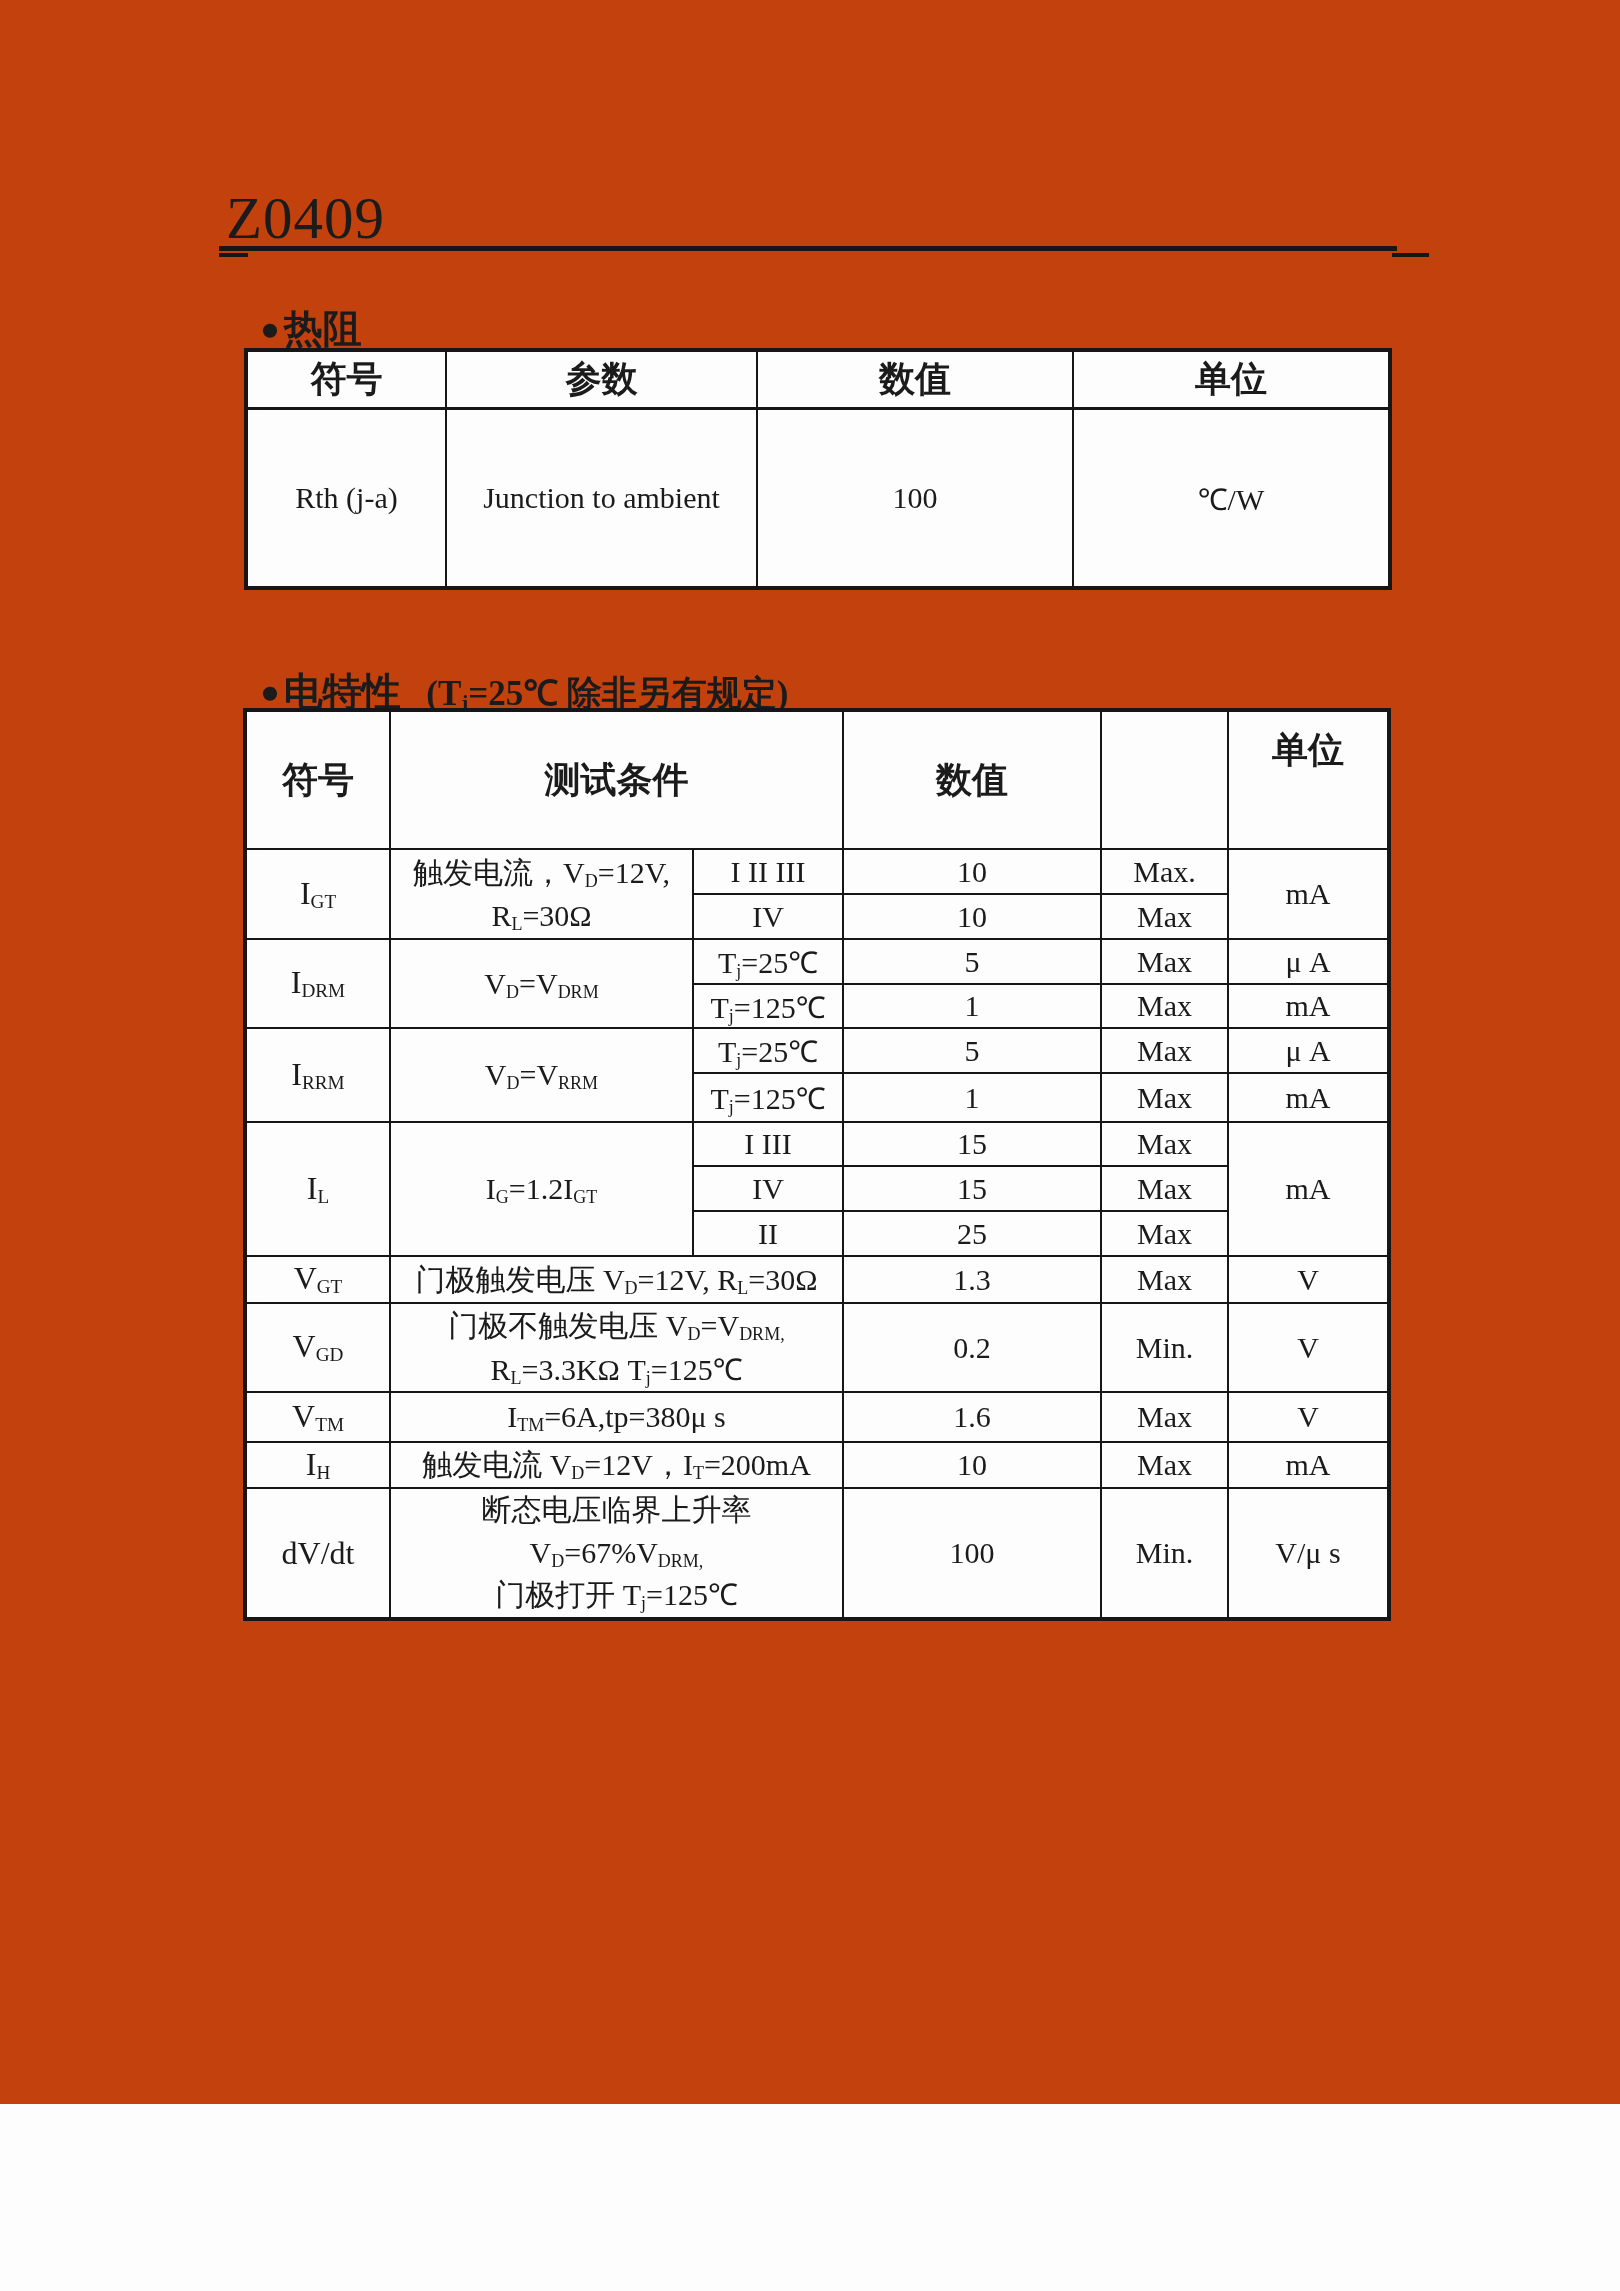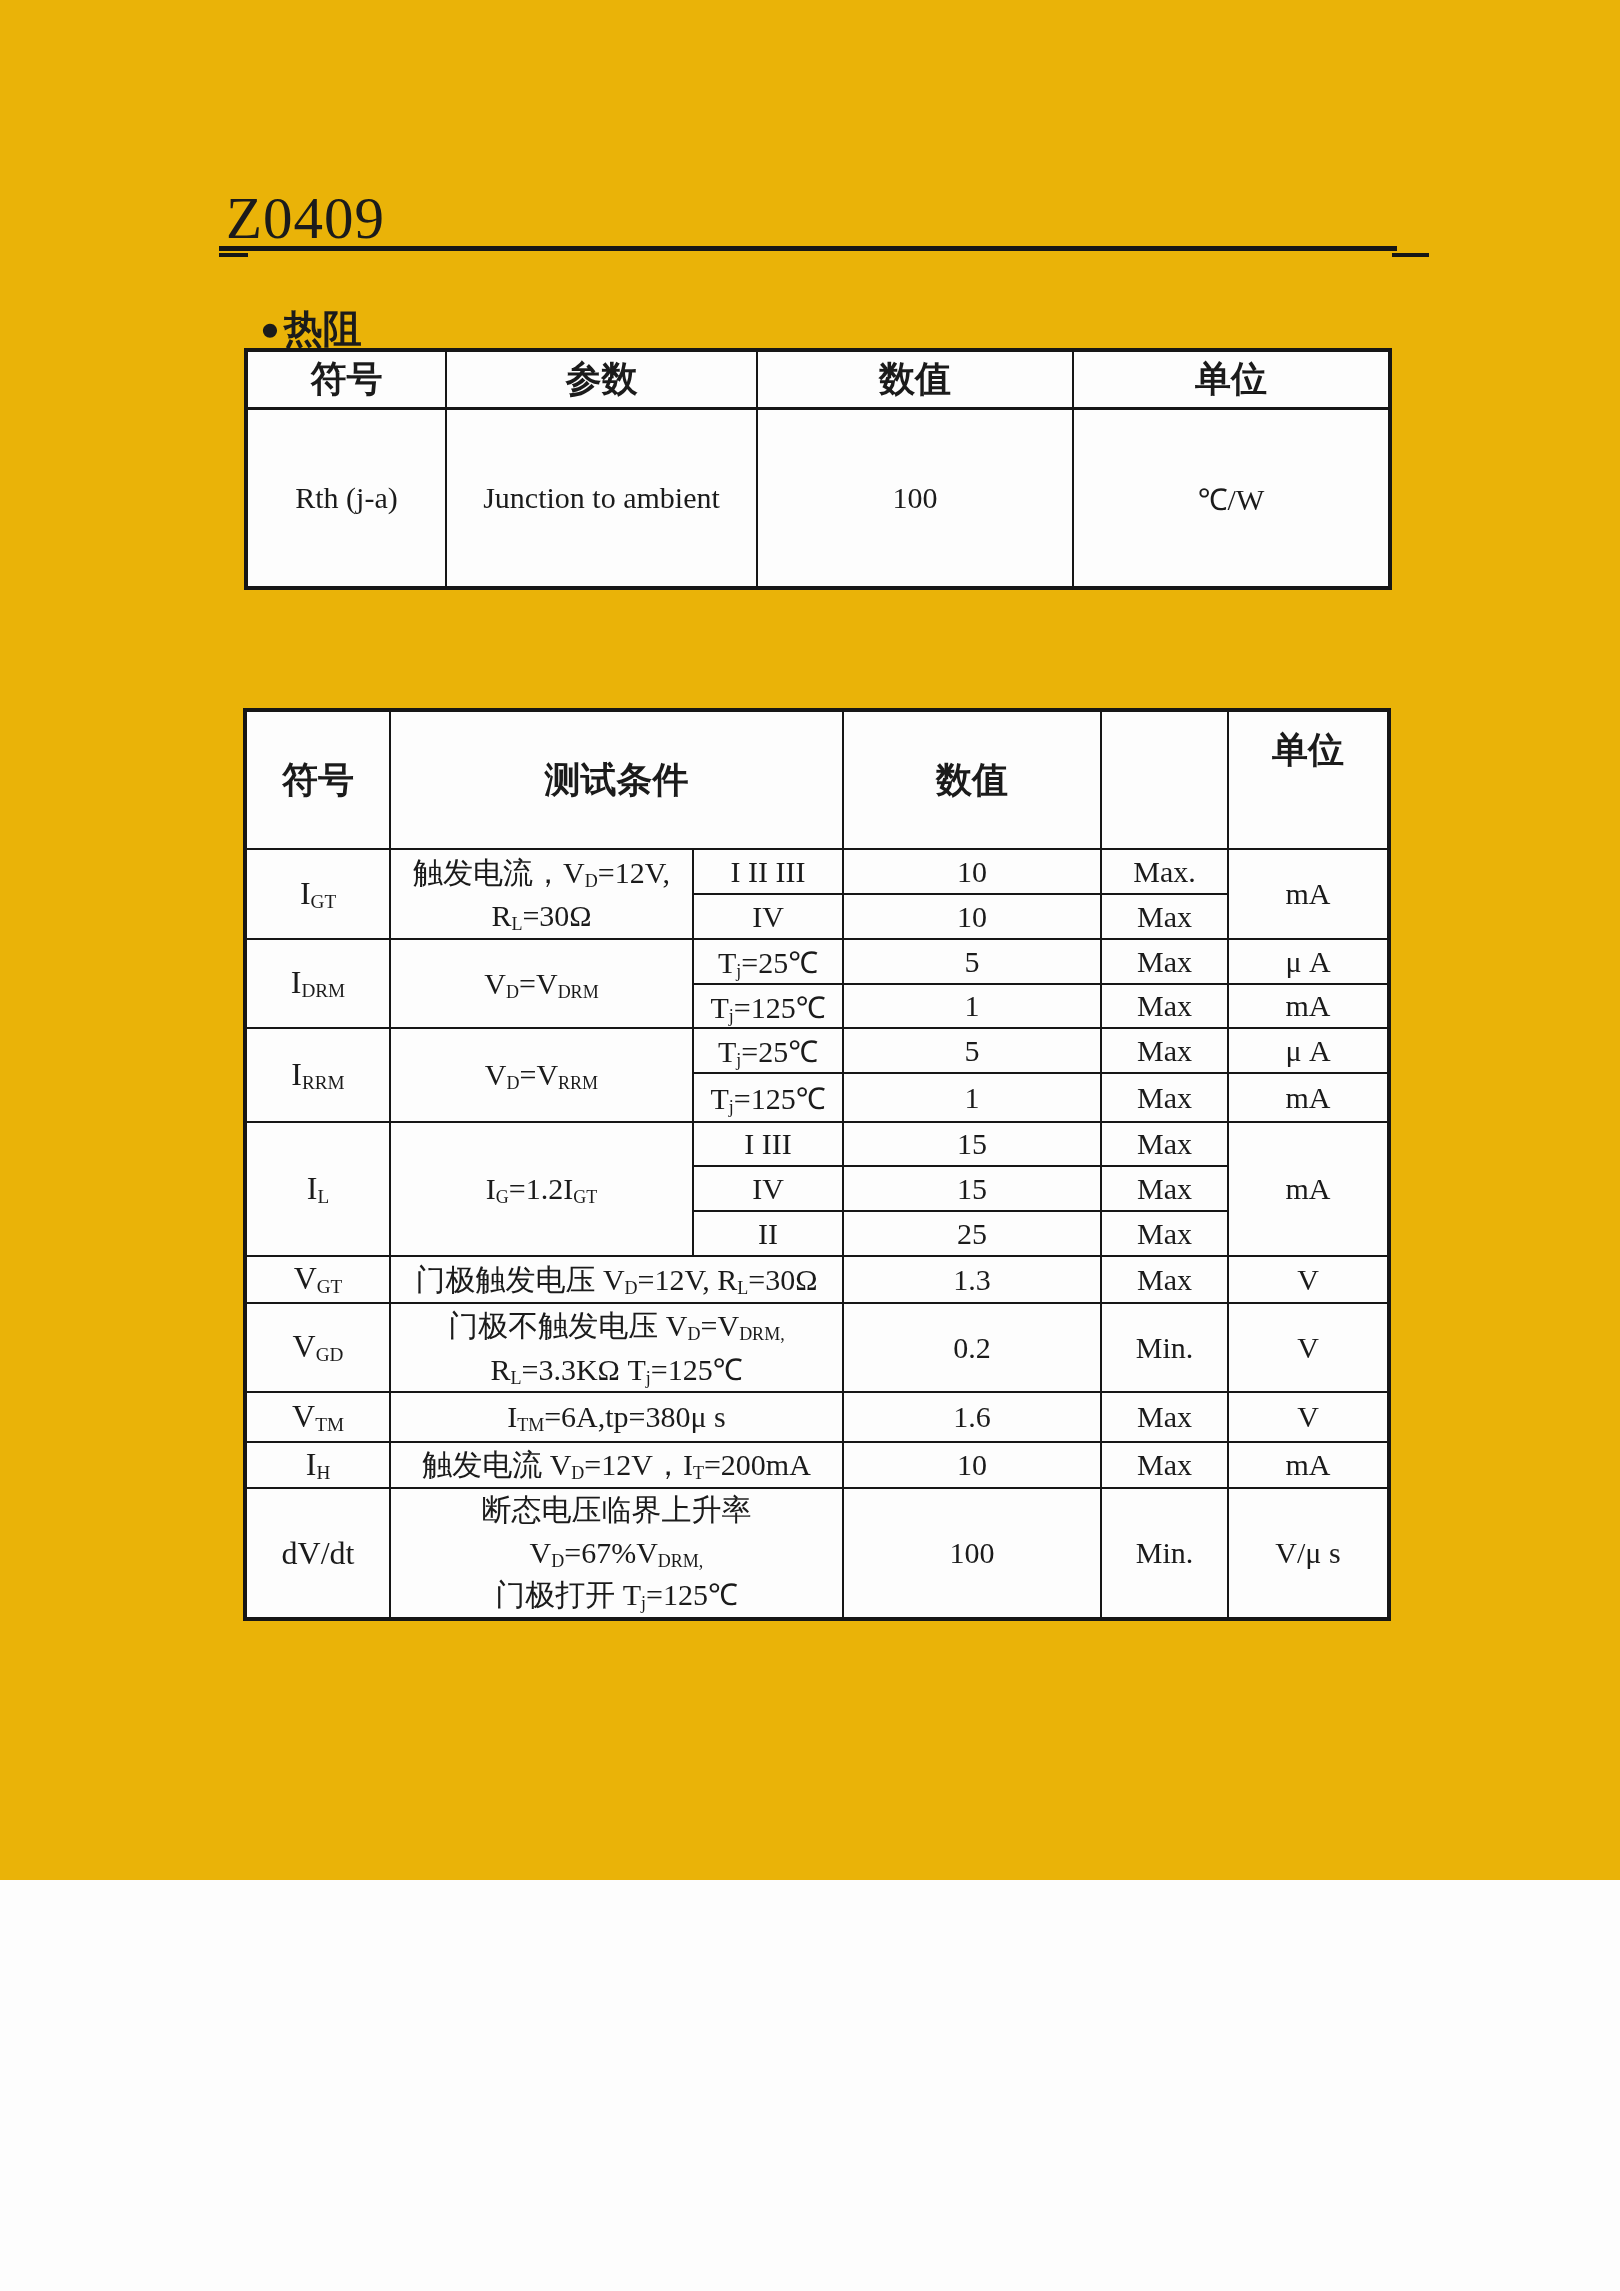--- a/index.html
+++ b/index.html
@@ -1,16 +1,16 @@
 <!DOCTYPE html>
 <html><head>
 <meta charset="utf-8">
 <style>
   html,body { margin:0; padding:0; background:#fdfdfd; }
-  .page { position:relative; width:1620px; height:1880px; background:#eab308;
+  .page { position:relative; width:1620px; height:2104px; background:#c2410c;
           font-family:"Liberation Serif", serif; color:#1b1b1b; overflow:hidden; }
   .doc-title { position:absolute; left:226px; top:184px; font-size:59px; letter-spacing:1px; }
   .rule { position:absolute; background:#161616; }
   .title-rule { left:219px; top:246px; width:1178px; height:4.9px; }
   .title-dash-l { left:219px; top:253px; width:29px; height:3.9px; }
   .title-dash-r { left:1392px; top:253px; width:37px; height:3.9px; }
   .section-heading { position:absolute; left:260px; font-weight:bold; font-size:39px; white-space:nowrap; }
   .sec1 { top:302px; }
   .sec2 { top:665px; }
   .bullet { font-size:33px; vertical-align:2px; margin-right:3.9px; }
@@ -71,20 +71,23 @@
     </tr>
     <tr class="dr">
       <td>Rth (j-a)</td>
       <td>Junction to ambient</td>
       <td>100</td>
       <td>℃/W</td>
     </tr>
   </tbody>
     </table>
 
+  <div class="section-heading sec2">
+    <span class="bullet">●</span><span>电特性</span><span class="sub-title"><span>(T</span><span class="sb">j</span><span>=25℃  除非另有规定)</span></span>
+  </div>
 
   <table class="t2">
     <colgroup>
       <col style="width:145px">
         <col style="width:303px">
         <col style="width:150px">
       <col style="width:258px">
         <col style="width:127px">
         <col style="width:161px">
     </colgroup>

